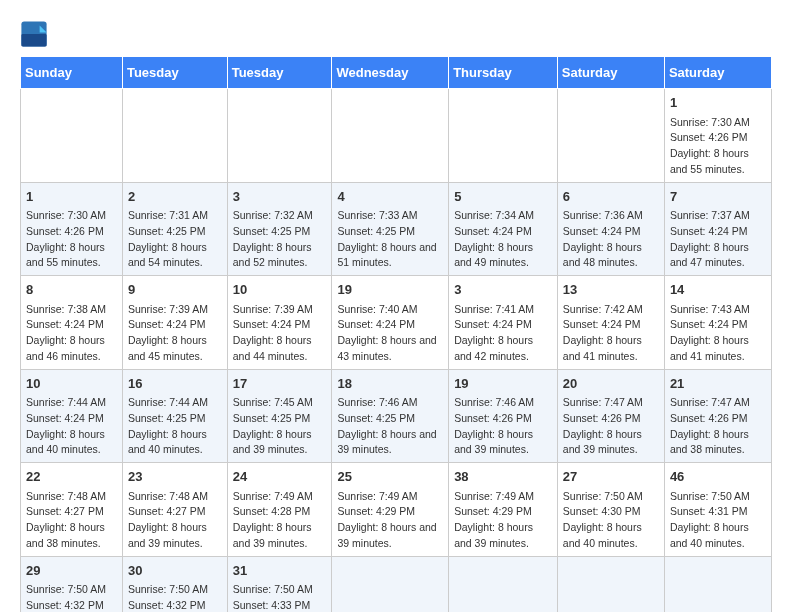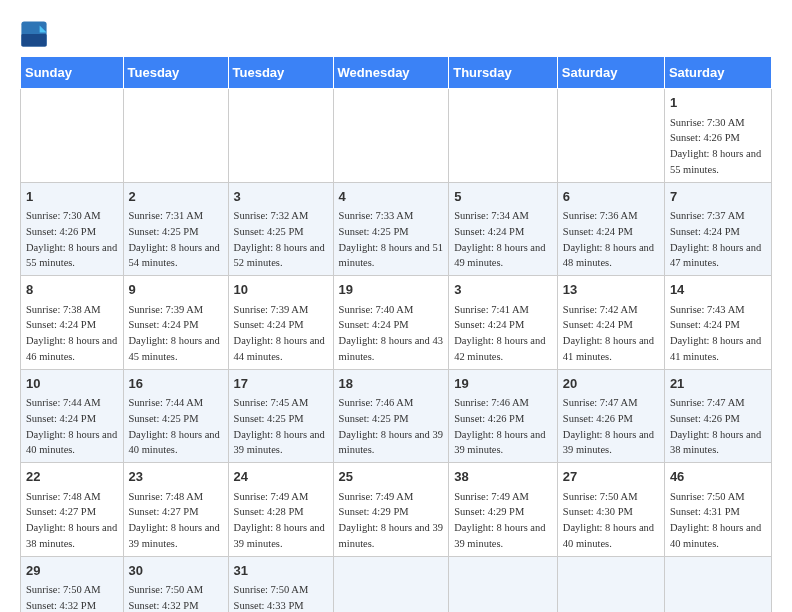--- a/index.html
+++ b/index.html
@@ -75,21 +75,20 @@
     }
     .day-num {
       font-size: 13px;
       font-weight: bold;
       display: block;
       margin-bottom: 2px;
     }
     .cell-content {
       font-size: 10.5px;
       color: #333;
-      font-family: Liberation Serif, serif;
     }
     td.empty {
       background: #f8f8f8;
     }
   </style>
 </head>
 <body>
 
 <div class="header-area">
   <div class="logo">

